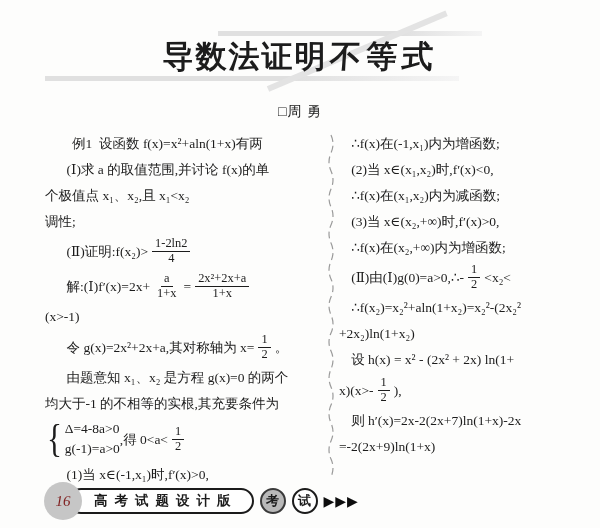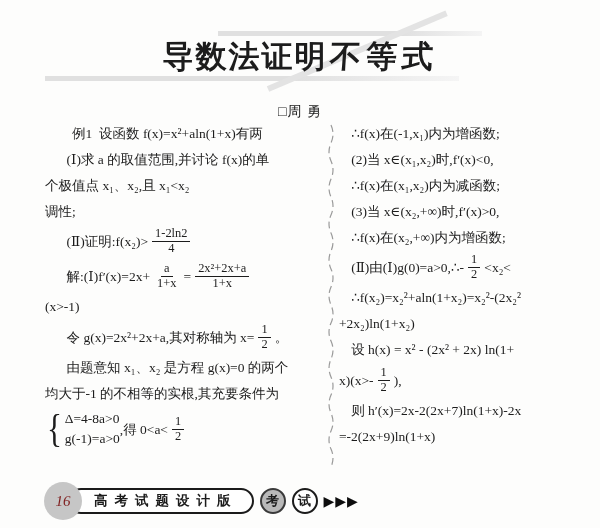--- a/index.html
+++ b/index.html
@@ -18,21 +18,21 @@
     transform:rotate(-23deg);transform-origin:left center;}
   
   .title{position:absolute;top:36px;left:0;width:600px;text-align:center;
     white-space:nowrap;}
   .title .t-reg{font-size:31px;font-weight:600;letter-spacing:2px;}
   .title .t-hand{font-size:31px;font-weight:900;letter-spacing:5px;
     display:inline-block;transform:skewX(-4deg);margin-left:2px;}
   .author{position:absolute;top:103px;left:0;width:600px;text-align:center;
     font-size:14px;letter-spacing:1px;}
   
-  .cols{position:absolute;top:123px;left:45px;width:525px;height:348px;
+  .cols{position:absolute;top:133px;left:45px;width:525px;height:348px;
     display:flex;}
   .col-left{width:278px;flex:none;}
   .col-right{flex:1;min-width:0;}
   .divider{flex:none;width:16px;display:flex;justify-content:center;}
   .tline{display:flex;align-items:center;white-space:pre;min-height:20px;
     margin-bottom:6px;font-size:13.5px;line-height:19px;}
   .frac{display:inline-flex;flex-direction:column;align-items:center;
     vertical-align:middle;font-size:0.92em;line-height:1.12;margin:0 4px;}
   .frac .fnum{border-bottom:1px solid #1c1c1c;padding:0 3px;}
   .frac .fden{padding:0 3px;}
@@ -74,20 +74,21 @@
       <div class="tline" style="padding-left: 1.6em;"><span>(Ⅰ)求 a 的取值范围,并讨论 f(x)的单</span></div>
       <div class="tline" style="padding-left: 0em;"><span>个极值点 x₁、x₂,且 x₁&lt;x₂</span></div>
       <div class="tline" style="padding-left: 0em;"><span>调性;</span></div>
       <div class="tline" style="padding-left: 1.6em;"><span>(Ⅱ)证明:f(x₂)&gt;</span><span class="frac"><span class="fnum">1-2ln2</span><span class="fden">4</span></span></div>
       <div class="tline" style="padding-left: 1.6em;"><span>解:(Ⅰ)f′(x)=2x+</span><span class="frac"><span class="fnum">a</span><span class="fden">1+x</span></span><span>=</span><span class="frac"><span class="fnum">2x²+2x+a</span><span class="fden">1+x</span></span></div>
       <div class="tline" style="padding-left: 0em;"><span>(x&gt;-1)</span></div>
       <div class="tline" style="padding-left: 1.6em;"><span>令 g(x)=2x²+2x+a,其对称轴为 x=</span><span class="frac"><span class="fnum">1</span><span class="fden">2</span></span><span>。</span></div>
       <div class="tline" style="padding-left: 1.6em;"><span>由题意知 x₁、x₂ 是方程 g(x)=0 的两个</span></div>
       <div class="tline" style="padding-left: 0em;"><span>均大于-1 的不相等的实根,其充要条件为</span></div>
       <div class="tline" style="padding-left: 0em;"><span class="cases"><span class="cbrace">{</span><span class="ccol"><span>Δ=4-8a&gt;0</span><span>g(-1)=a&gt;0</span></span></span><span>,得 0&lt;a&lt;</span><span class="frac"><span class="fnum">1</span><span class="fden">2</span></span></div>
+      <div class="tline" style="padding-left: 1.6em;"><span>(1)当 x∈(-1,x₁)时,f′(x)&gt;0,</span></div>
     </div>
   <div class="divider">
     <svg width="10" height="348">
       <path d="M5,2 Q9,11 5,20 T5,38 T5,56 T5,74 T5,92 T5,110 T5,128 T5,146 T5,164 T5,182 T5,200 T5,218 T5,236 T5,254 T5,272 T5,290 T5,308 T5,326 T5,344" fill="none" stroke="#9a9a9a" stroke-width="1.2" stroke-dasharray="7,4"></path>
     </svg>
   </div>
   <div class="col-right">
       <div class="tline" style="padding-left: 0.9em;"><span>∴f(x)在(-1,x₁)内为增函数;</span></div>
       <div class="tline" style="padding-left: 0.9em;"><span>(2)当 x∈(x₁,x₂)时,f′(x)&lt;0,</span></div>
       <div class="tline" style="padding-left: 0.9em;"><span>∴f(x)在(x₁,x₂)内为减函数;</span></div>

